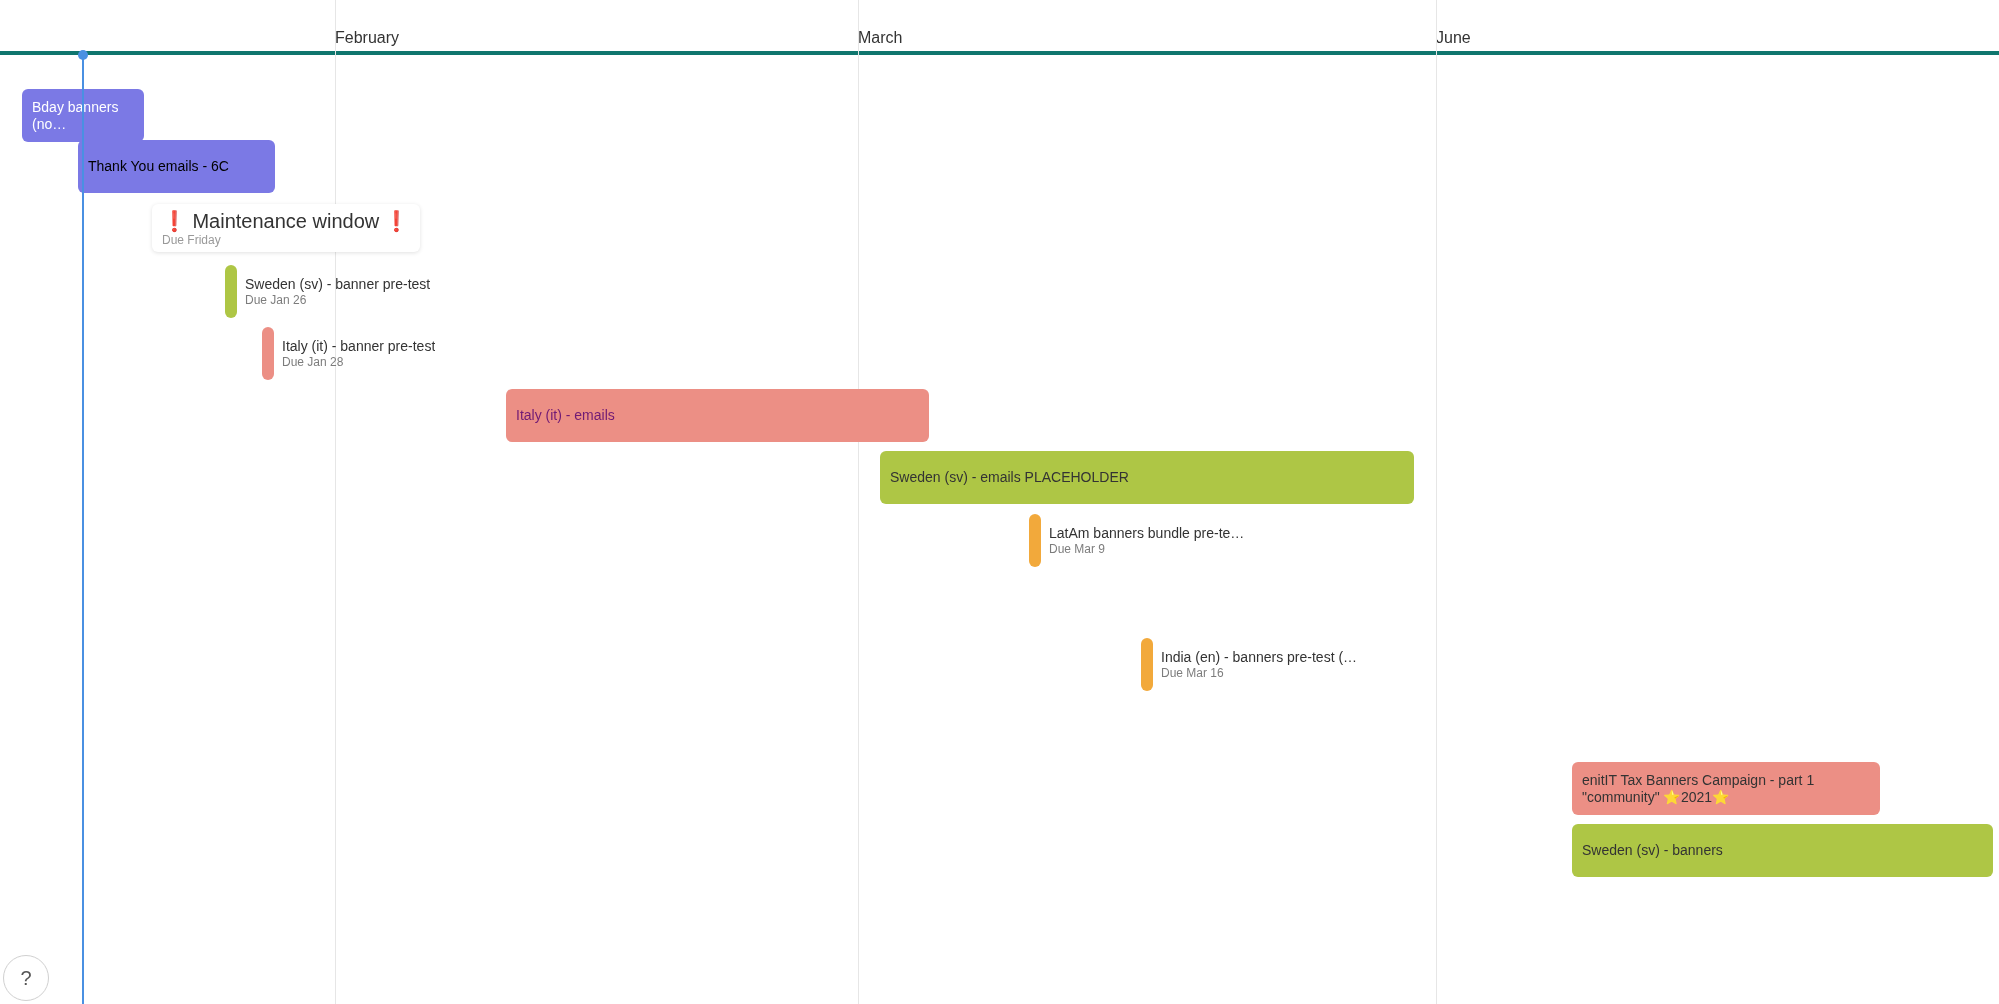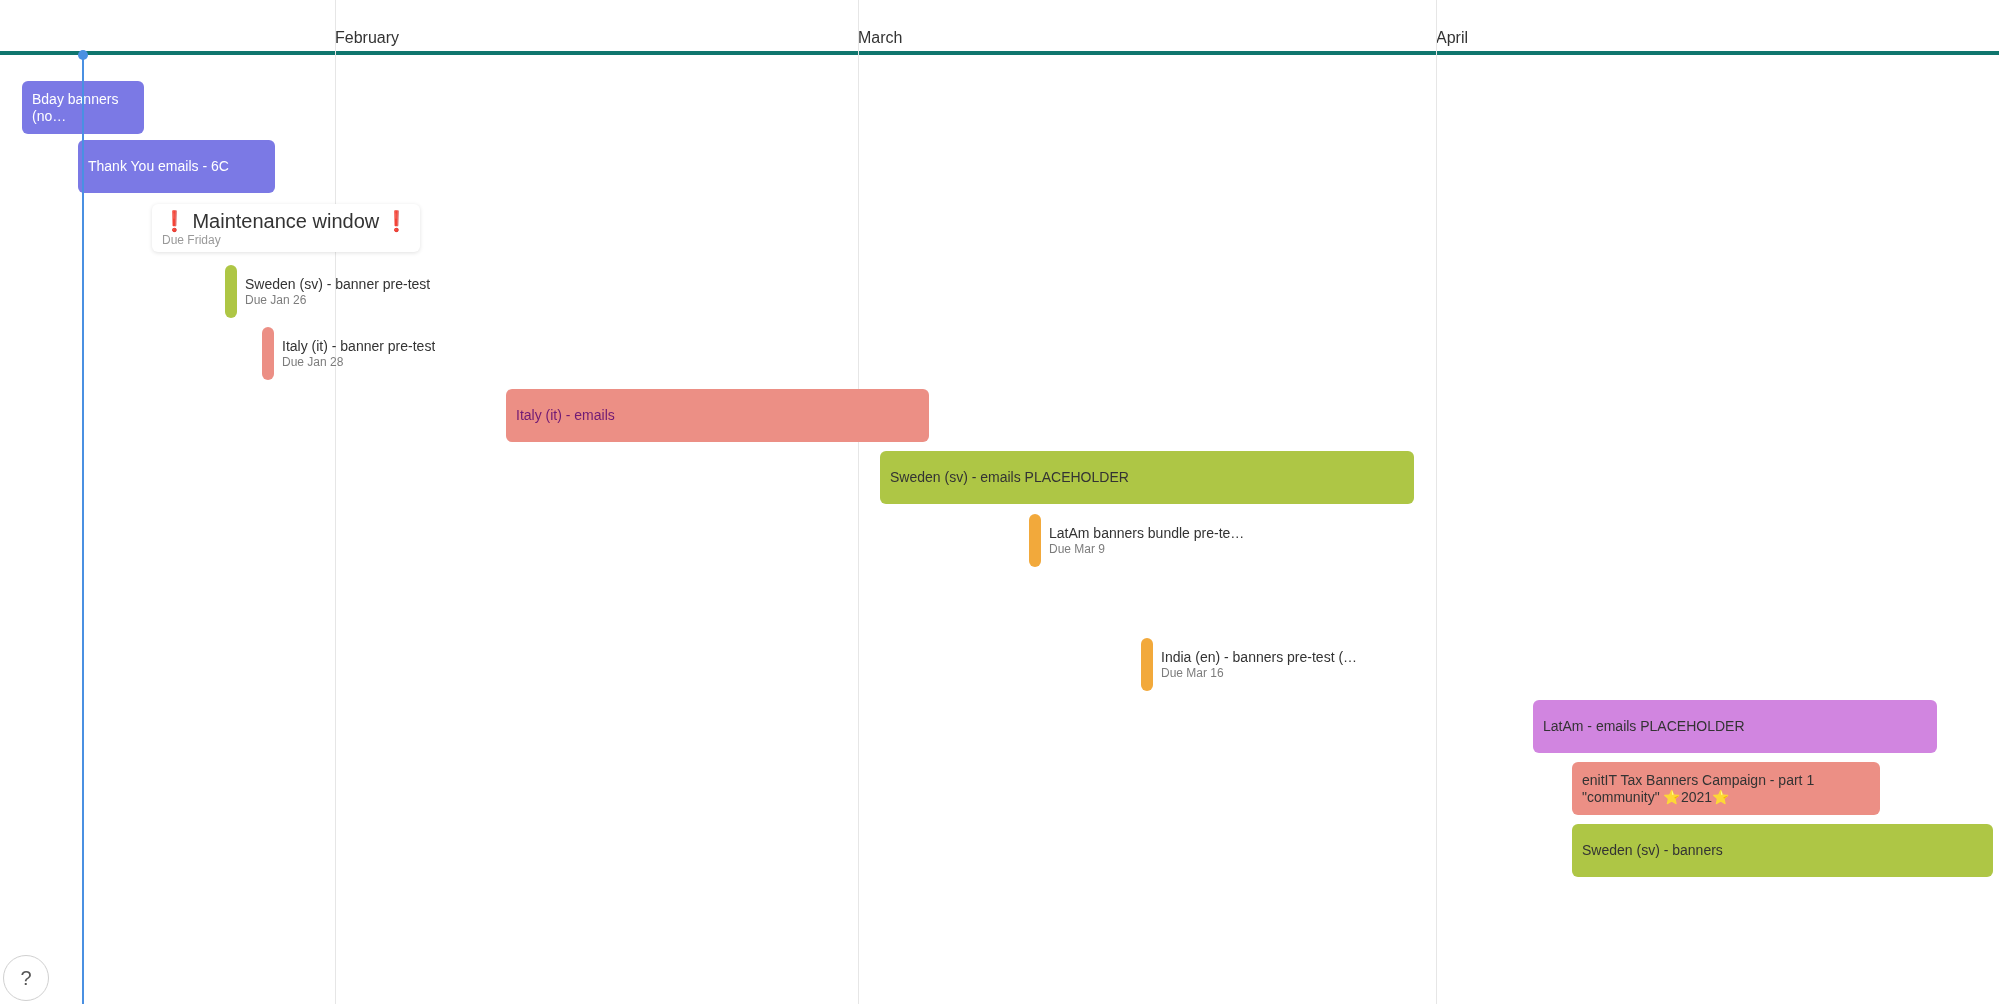--- a/index.html
+++ b/index.html
@@ -22,36 +22,36 @@
     .shadow-card .task-title { font-size: 20px; color: #333; white-space: nowrap; }
     .shadow-card .task-sub { font-size: 12px; color: #888; }
     .help-btn { position: absolute; left: 3px; bottom: 3px; width: 46px; height: 46px; border: 1px solid #d0d0d0; border-radius: 50%; background: #fff; display: flex; align-items: center; justify-content: center; font-size: 20px; color: #555; cursor: pointer; }
   </style>
 </head>
 <body>
 
 <div class="timeline-header">
   <span class="month-label" style="left:335px;">February</span>
   <span class="month-label" style="left:858px;">March</span>
-  <span class="month-label" style="left:1436px;">April</span>
+  <span class="month-label" style="left:1436px;">June</span>
 </div>
 
 <div class="month-col" style="left:335px;"></div>
 <div class="month-col" style="left:858px;"></div>
 <div class="month-col" style="left:1436px;"></div>
 
 <div class="today-line" style="left:82px; top:55px;">
   <div class="today-dot"></div>
 </div>
 
 <div class="timeline-body" id="body">
-    <div class="task-bar" style="background: rgb(123, 121, 229); color: rgb(255, 255, 255); left: 22px; top: 26px; width: 122px; height: 53px;">
+    <div class="task-bar" style="background: rgb(123, 121, 229); color: rgb(255, 255, 255); left: 22px; top: 34px; width: 122px; height: 53px;">
       <div class="task-title">Bday ban­ners (no…</div>
     </div>
-    <div class="task-bar" style="background: rgb(123, 121, 229); color: #ffffff; left: 78px; top: 85px; width: 197px; height: 53px;">
+    <div class="task-bar" style="background: rgb(123, 121, 229); color: #000000; left: 78px; top: 85px; width: 197px; height: 53px;">
       <div class="task-title">Thank You emails - 6C</div>
     </div>
     <div class="shadow-card" style="left: 152px; top: 149px; height: 48px;">
       <div class="task-title">❗ Maintenance window ❗</div>
       <div class="task-sub">Due Friday</div>
     </div>
     <div class="task-with-tab" style="left: 225px; top: 210px; height: 53px;">
       <div class="task-tab" style="background: rgb(174, 198, 69); height: 53px;"></div>
       <div class="task-body">
         <div class="task-title">Sweden (sv) - banner pre-test</div>
@@ -78,23 +78,20 @@
         <div class="task-sub">Due Mar 9</div>
       </div>
     </div>
     <div class="task-with-tab" style="left: 1141px; top: 583px; height: 53px;">
       <div class="task-tab" style="background: rgb(242, 169, 59); height: 53px;"></div>
       <div class="task-body">
         <div class="task-title">India (en) - banners pre-test (…</div>
         <div class="task-sub">Due Mar 16</div>
       </div>
     </div>
-    <div class="task-bar" style="background: rgb(209, 133, 224); color: rgb(51, 51, 51); left: 1533px; top: 645px; width: 404px; height: 53px;">
-      <div class="task-title">LatAm - emails PLACEHOLDER</div>
-    </div>
     <div class="task-bar" style="background: rgb(236, 143, 133); color: rgb(51, 51, 51); left: 1572px; top: 707px; width: 308px; height: 53px;">
       <div class="task-title">enitIT Tax Banners Campaign - part 1 "community" ⭐2021⭐</div>
     </div>
     <div class="task-bar" style="background: rgb(174, 198, 69); color: rgb(51, 51, 51); left: 1572px; top: 769px; width: 421px; height: 53px;">
       <div class="task-title">Sweden (sv) - banners</div>
     </div>
   </div>
 
 <div class="help-btn">
   <span>?</span>

